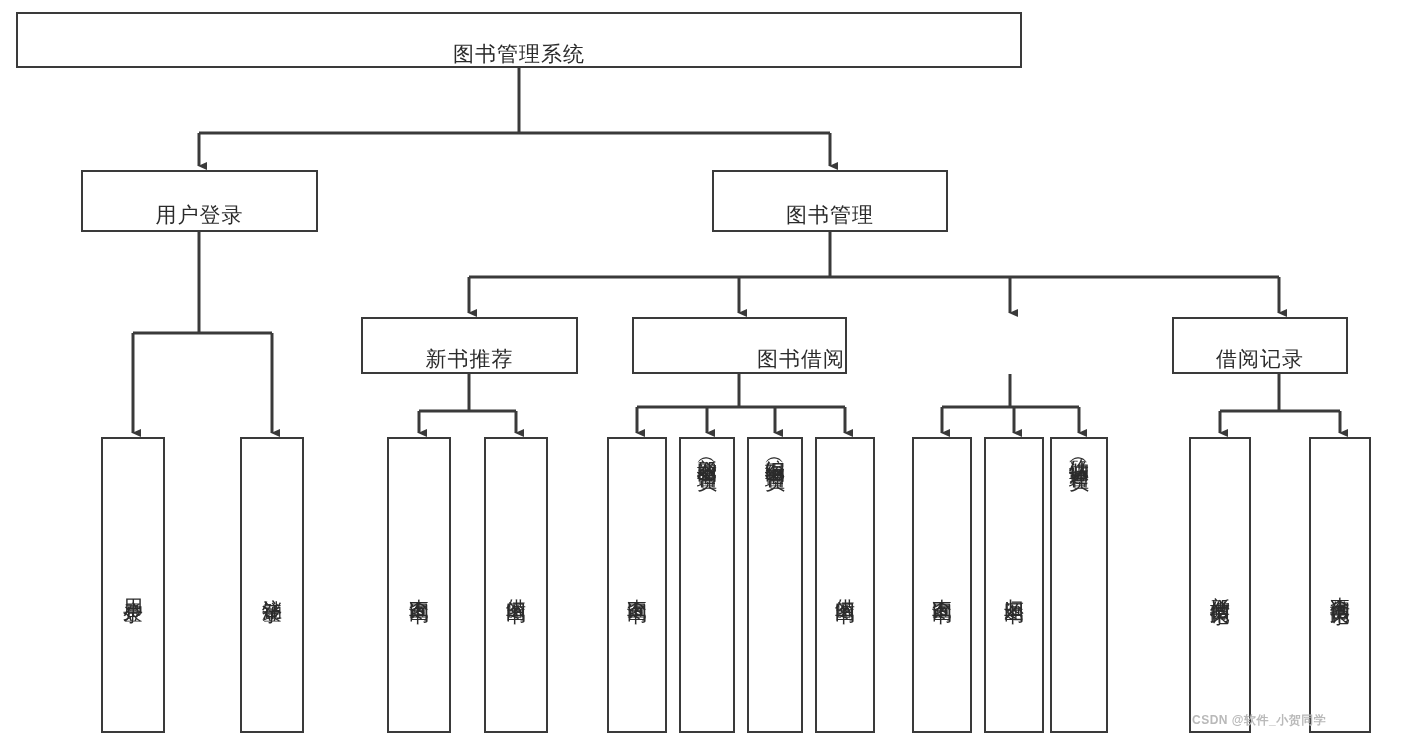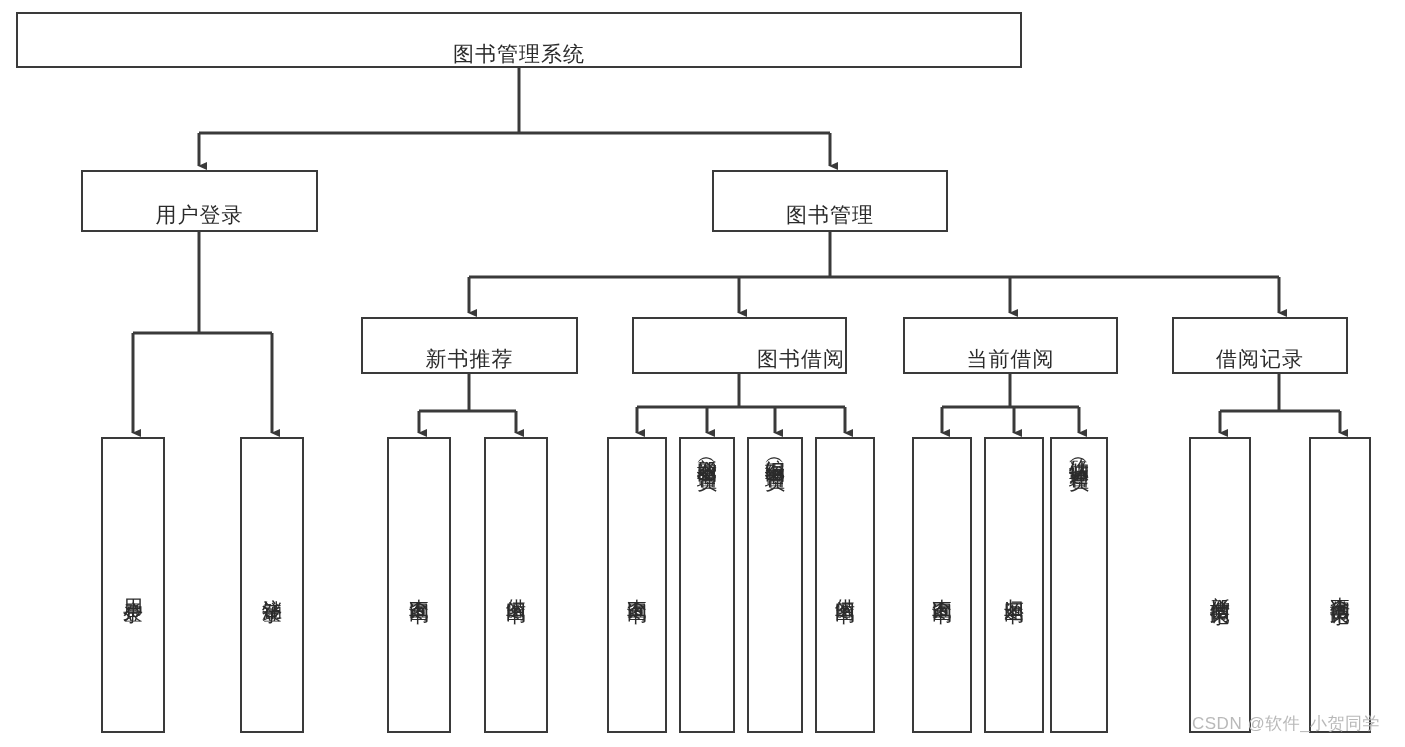--- a/index.html
+++ b/index.html
@@ -60,24 +60,25 @@
     white-space: nowrap;
     text-align: left;
     display: block;
   }
   .node.vertical.center-v {
     align-items: center;
   }
   .watermark {
     position: absolute;
     color: #b9b9b9;
-    font-size: 17px;
+    font-size: 12px;
     letter-spacing: 0.5px;
     white-space: nowrap;
     user-select: none;
+    font-weight: bold;
   }
 </style>
 </head>
 <body>
 
 <div id="diagram-root">
 
   <svg class="edges" viewBox="0 0 1405 747" xmlns="http://www.w3.org/2000/svg">
     <defs>
       <marker id="arrowhead" markerWidth="9" markerHeight="9" refX="4" refY="8" orient="auto" markerUnits="userSpaceOnUse">
@@ -153,23 +154,20 @@
   <div class="node horizontal" style="left:361px; top:317px; width:217px; height:57px;">
     <span class="node-label">新书推荐</span>
   </div>
 
   <div class="node horizontal" style="left:712px; top:170px; width:236px; height:62px;">
     <span class="node-label">图书管理</span>
   </div>
   <div class="node horizontal" style="left:632px; top:317px; width:215px; height:57px;justify-content:flex-end;">
     <span class="node-label">图书借阅</span>
   </div>
-  <div class="node horizontal" style="left:903px; top:317px; width:215px; height:57px;">
-    <span class="node-label">当前借阅</span>
-  </div>
   <div class="node horizontal" style="left:1172px; top:317px; width:176px; height:57px;">
     <span class="node-label">借阅记录</span>
   </div>
 
   <div class="node vertical center-v" style="left:101px; top:437px; width:64px; height:296px;">
     <span class="node-label">用户登录</span>
   </div>
   <div class="node vertical center-v" style="left:240px; top:437px; width:64px; height:296px;">
     <span class="node-label">注销登录</span>
   </div>

